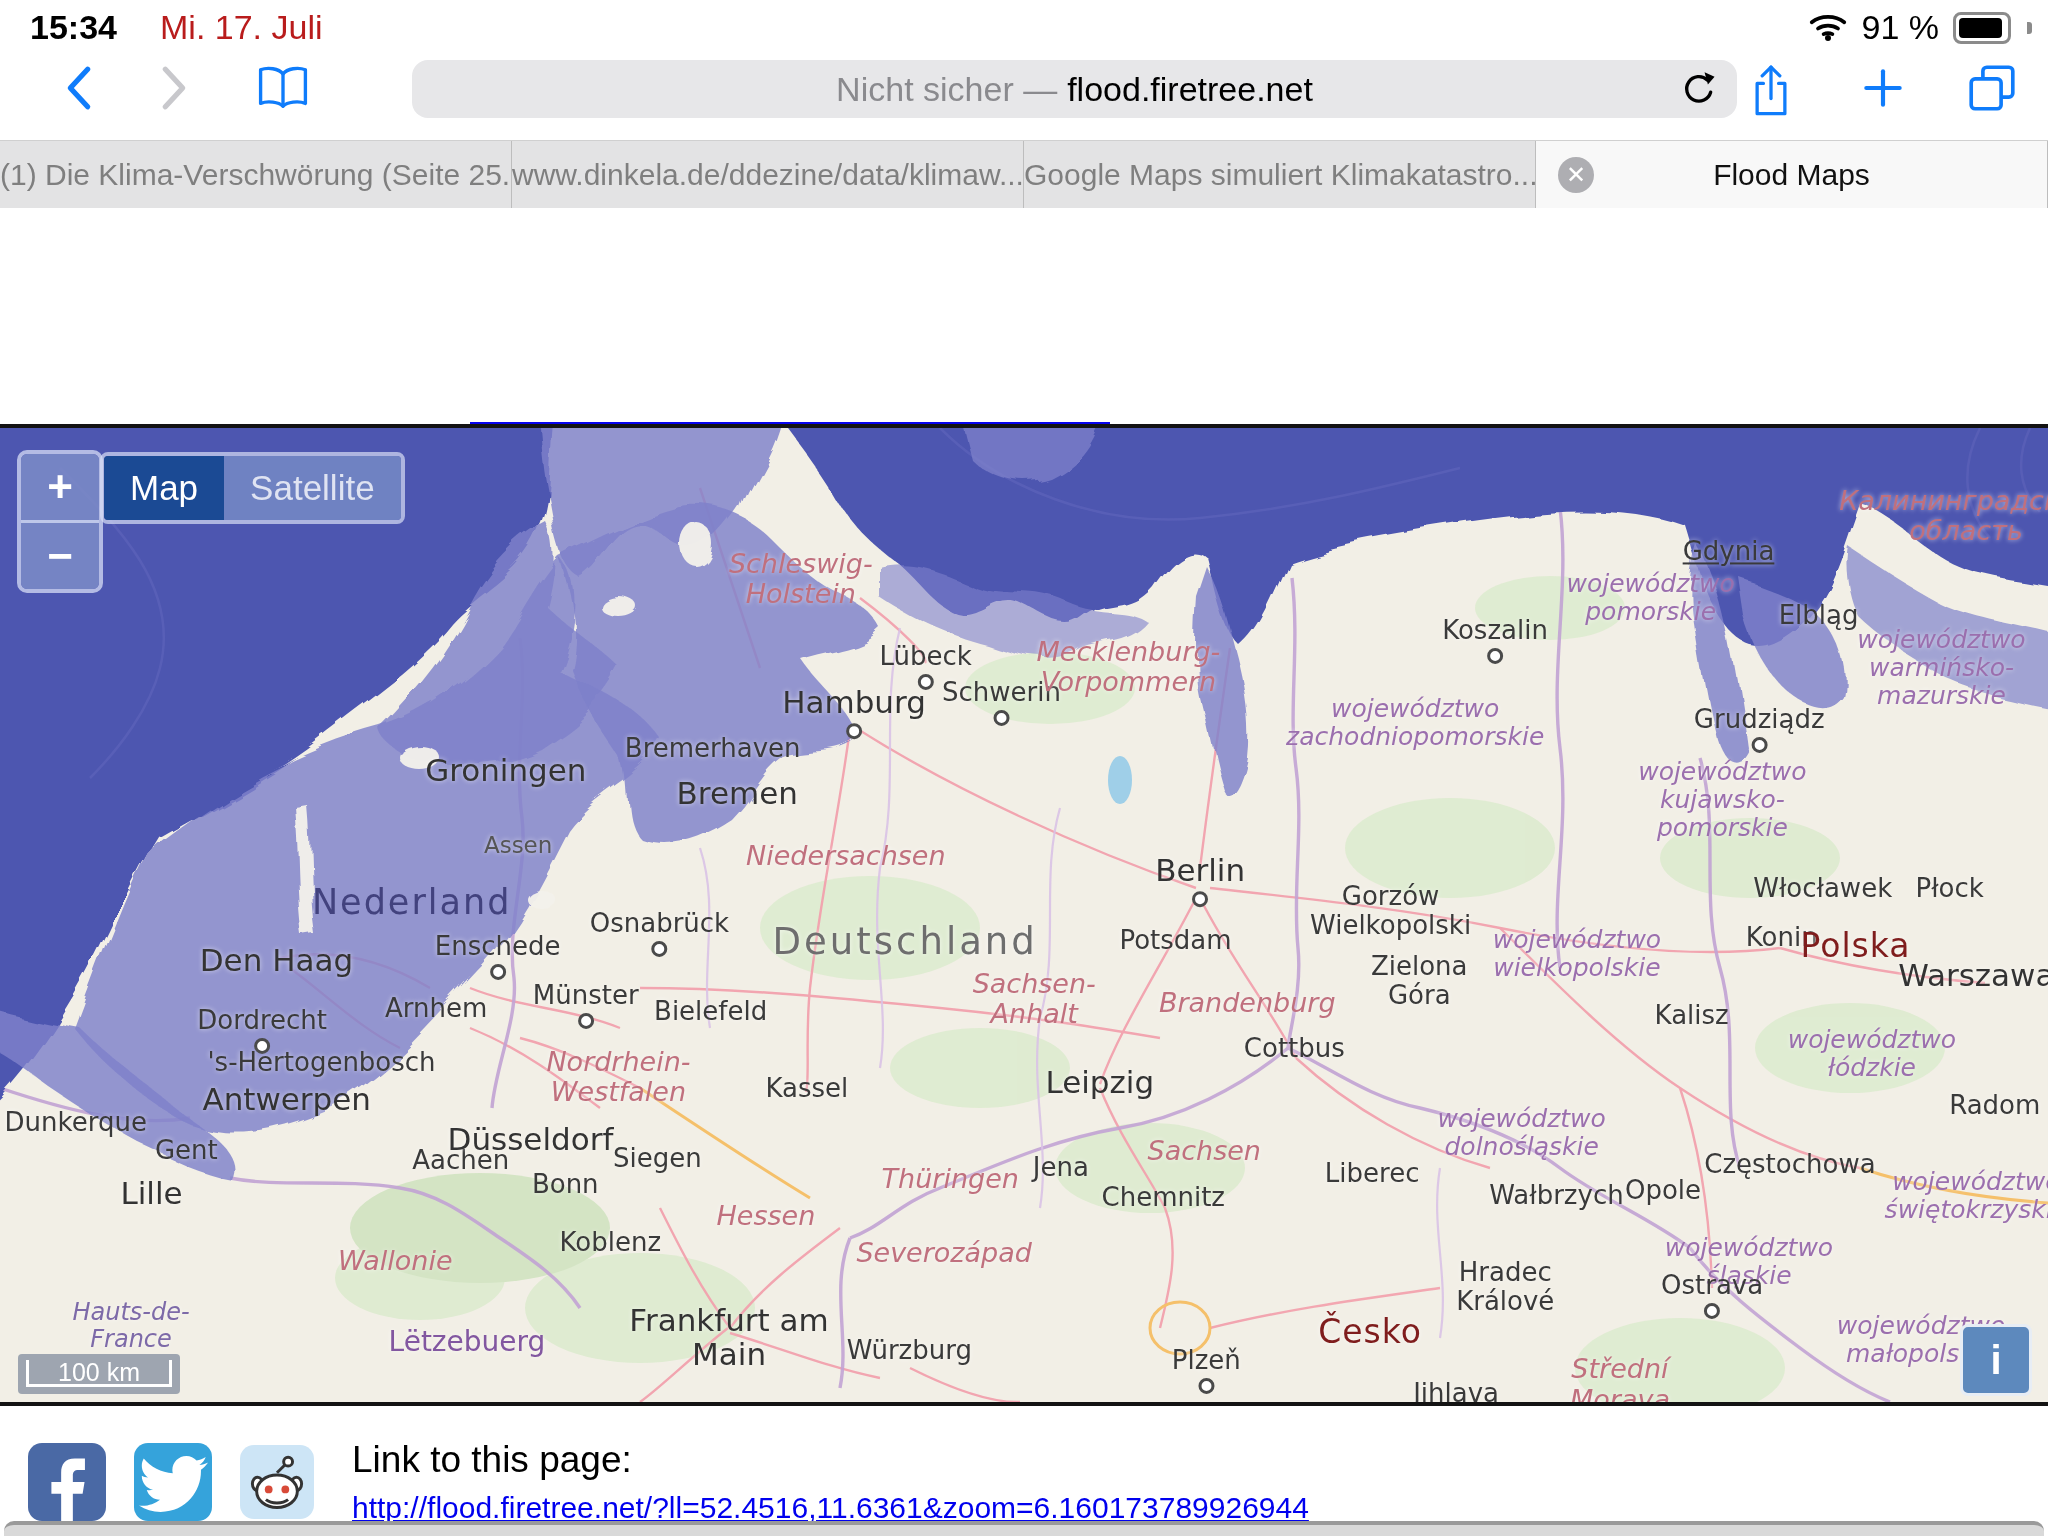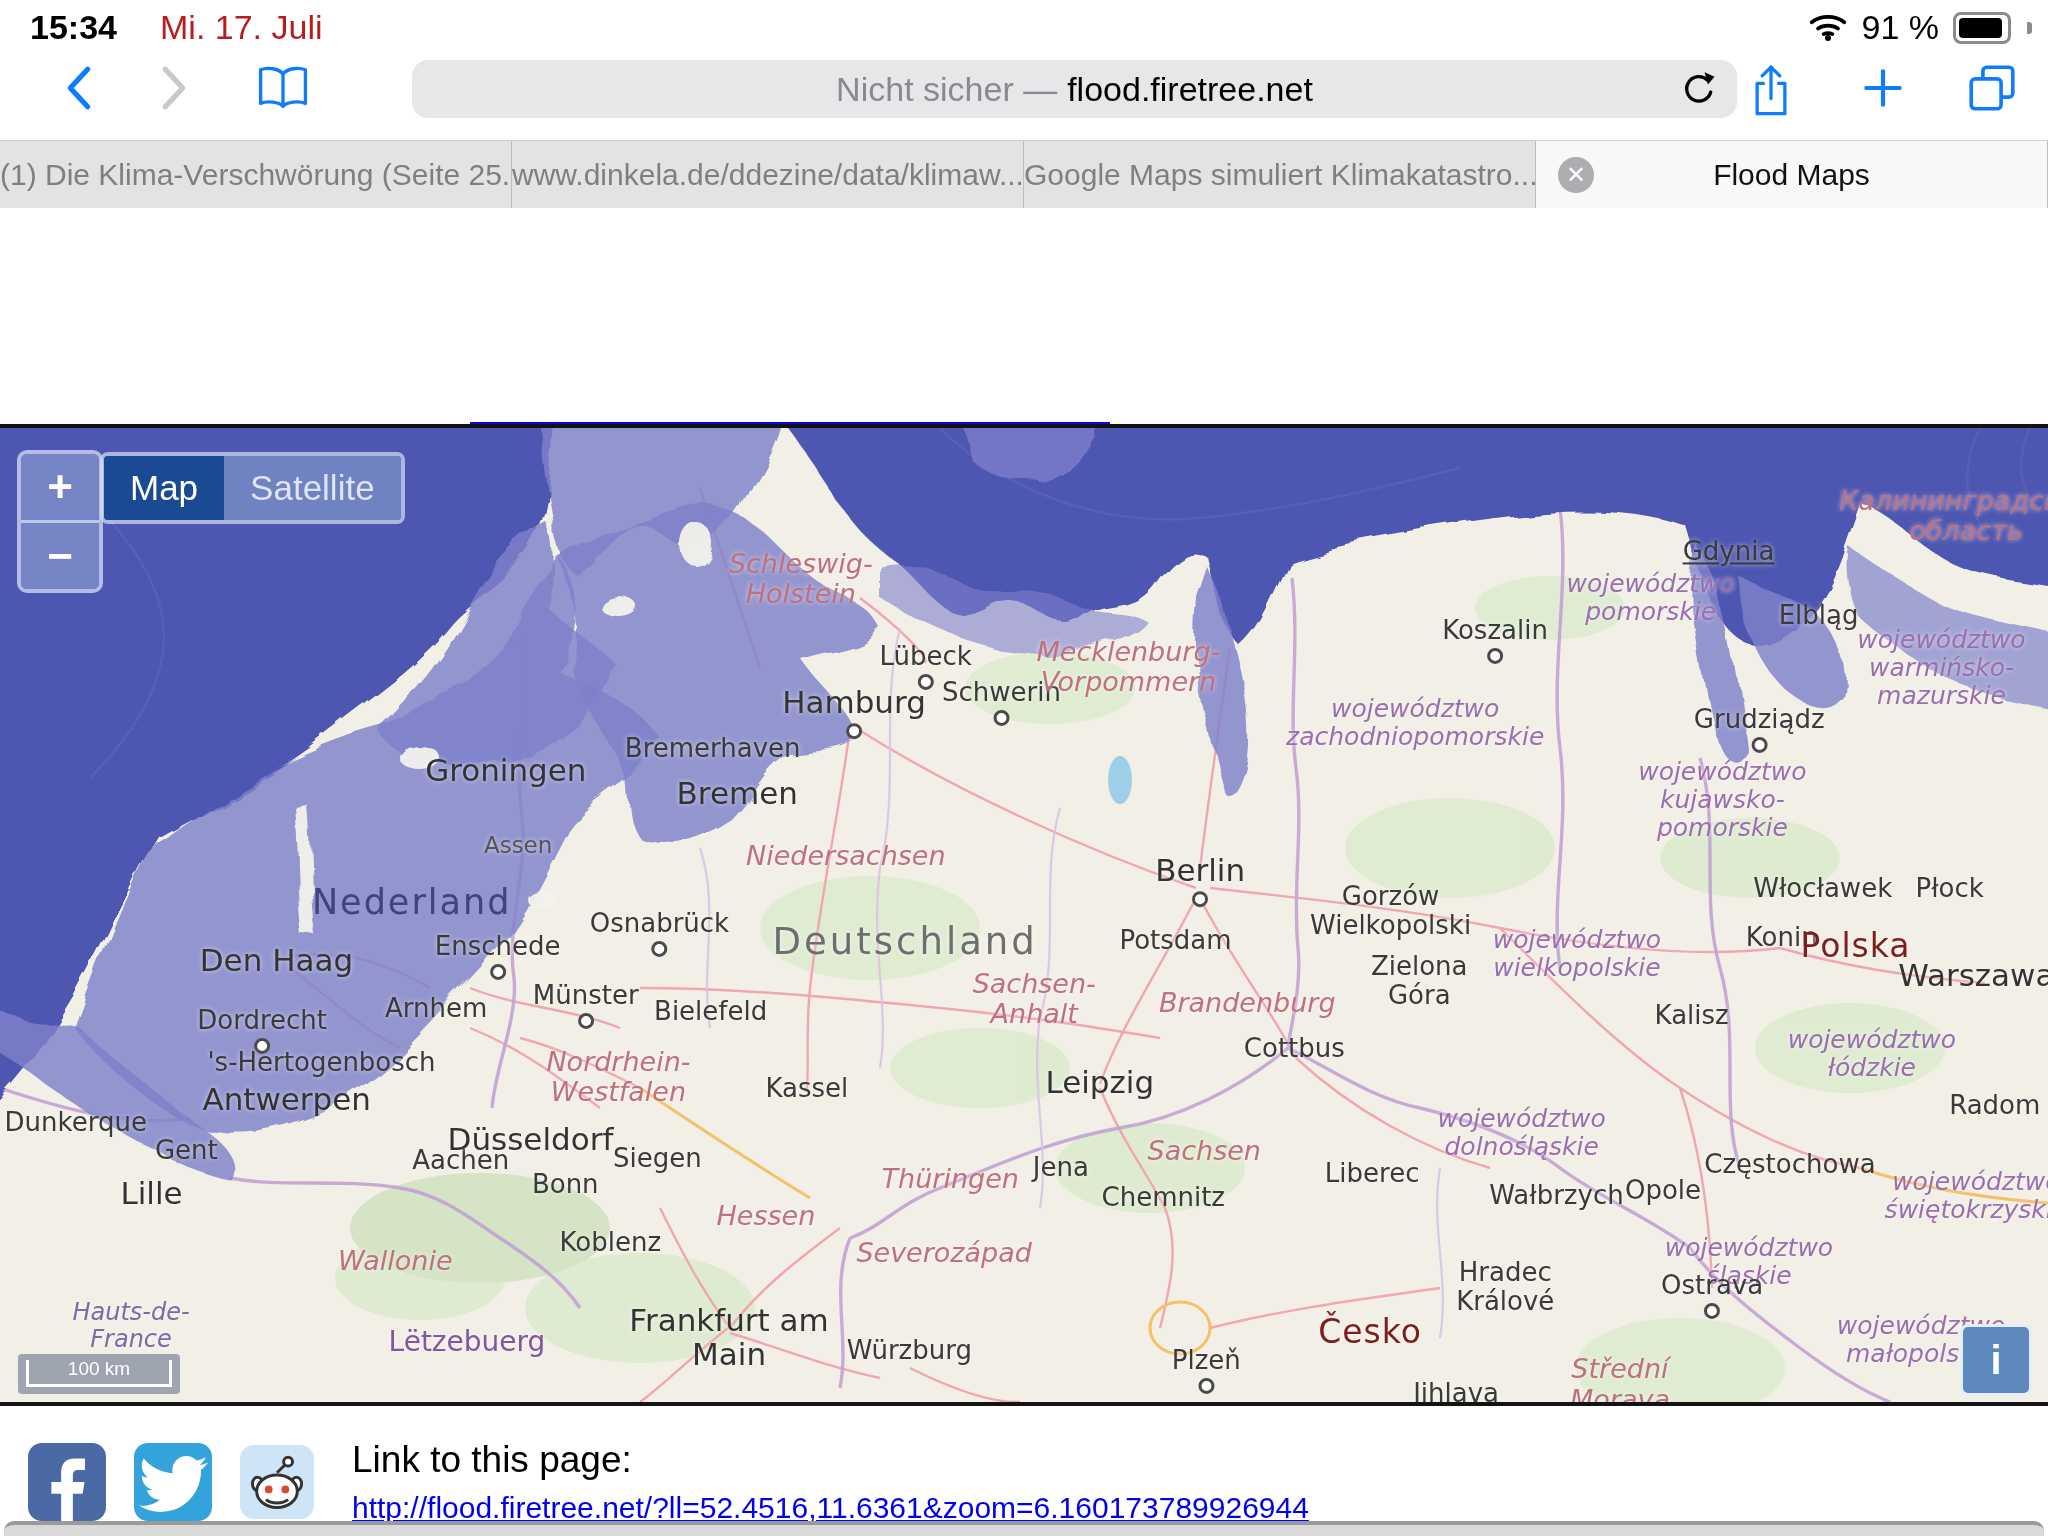--- a/index.html
+++ b/index.html
@@ -71,21 +71,21 @@
            display:flex;align-items:center;justify-content:center;}
   .zoomctl .zb:first-child{border-bottom:3px solid rgba(215,222,245,.75);}
   .mapsat{position:absolute;left:100px;top:24px;display:flex;border:4px solid rgba(215,222,245,.7);border-radius:8px;overflow:hidden;}
   .mapsat .seg{font-size:35px;padding:12px 26px;}
   .seg.map-on{background:#1b4a94;color:#fff;}
   .seg.sat-off{background:rgba(118,138,198,.85);color:#dfe3f2;}
   .scalebox{position:absolute;left:18px;top:926px;width:162px;height:40px;background:rgba(55,75,110,.45);
             border-radius:4px;}
   .scalebox .bracket{position:absolute;left:8px;right:8px;top:6px;bottom:7px;
             border-left:3px solid #fff;border-right:3px solid #fff;border-bottom:3px solid #fff;}
-  .scalebox .sl{position:absolute;left:0;right:0;top:4px;text-align:center;color:#fff;font-size:19px;}
+  .scalebox .sl{position:absolute;left:0;right:0;top:4px;text-align:center;color:#fff;font-size:25px;}
   .infobtn{position:absolute;left:1960px;top:896px;width:66px;height:66px;background:#5d89bd;
            border:3px solid rgba(255,255,255,.85);border-radius:8px;color:#fff;font-size:40px;font-weight:700;
            display:flex;align-items:center;justify-content:center;}
   
   .footer{position:absolute;left:0;top:1406px;width:2048px;height:130px;background:#fff;margin-top:19px;}
   .sic{position:absolute;top:18px;width:78px;height:78px;border-radius:14px;}
   .sic svg{width:100%;height:100%;}
   .fb{left:28px;background:#4a69a5;}
   .tw{left:134px;background:#35a3db;}
   .rd{left:240px;background:#cde5f6;width:74px;height:74px;top:20px;}

